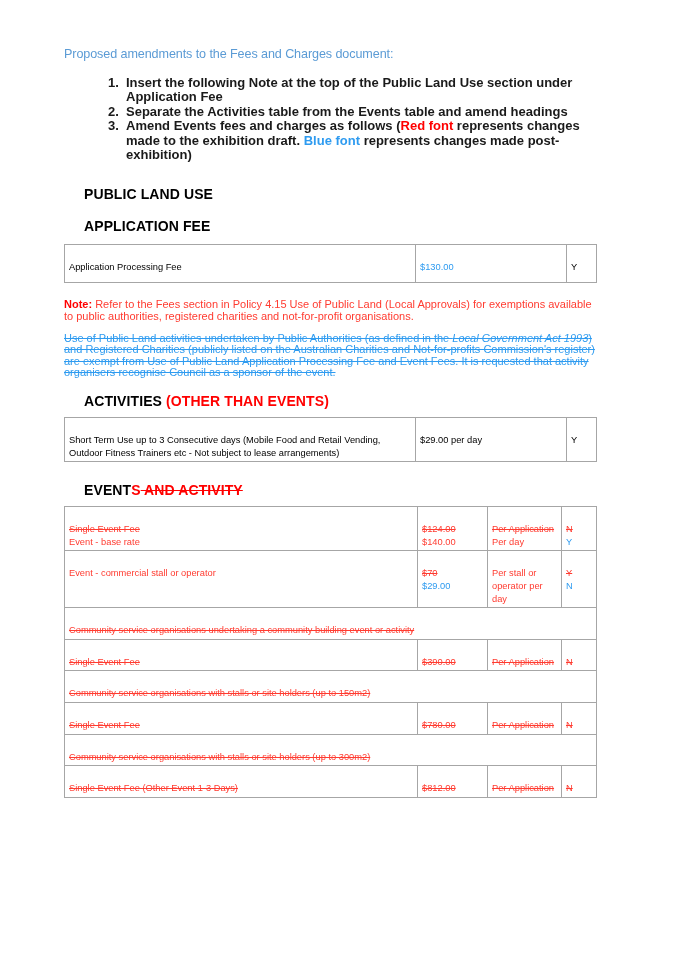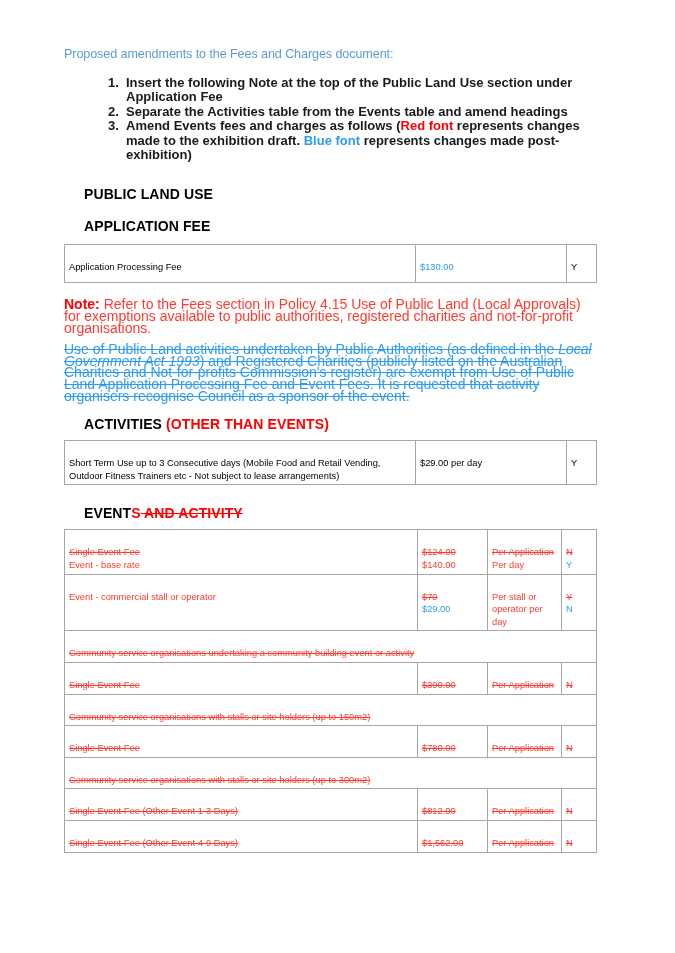--- a/index.html
+++ b/index.html
@@ -95,21 +95,21 @@
   .cell-line { display: block; white-space: normal; }
 
   
   .t-red { color: #FF3B30; }
   .t-blue { color: #2E9BF0; }
   .t-black { color: #000000; }
   .t-strike { text-decoration: line-through; }
 
   
   .note-block {
-    font-size: 14px;
+    font-size: 11px;
     line-height: 11.6px;
     color: #FF0000;
   }
   .note-block .note-label { font-weight: 700; color: #FF0000; }
   .note-p1 { color: #FF3B30; margin: 0; }
   .note-p2 {
     color: #2E9BF0;
     text-decoration: line-through;
     margin: 0;
   }
@@ -309,31 +309,17 @@
             <td>
               <span class="cell-line t-red t-strike">$812.00</span>
             </td>
             <td>
               <span class="cell-line t-red t-strike">Per Application</span>
             </td>
             <td>
               <span class="cell-line t-red t-strike">N</span>
             </td>
           </tr>
-          <tr>
-            <td>
-              <span class="cell-line t-red t-strike">Single Event Fee (Other Event 4-9 Days)</span>
-            </td>
-            <td>
-              <span class="cell-line t-red t-strike">$1,562.00</span>
-            </td>
-            <td>
-              <span class="cell-line t-red t-strike">Per Application</span>
-            </td>
-            <td>
-              <span class="cell-line t-red t-strike">N</span>
-            </td>
-          </tr>
         </tbody>
     </table>
 
   </div>
 </div>
 
 </body></html>

